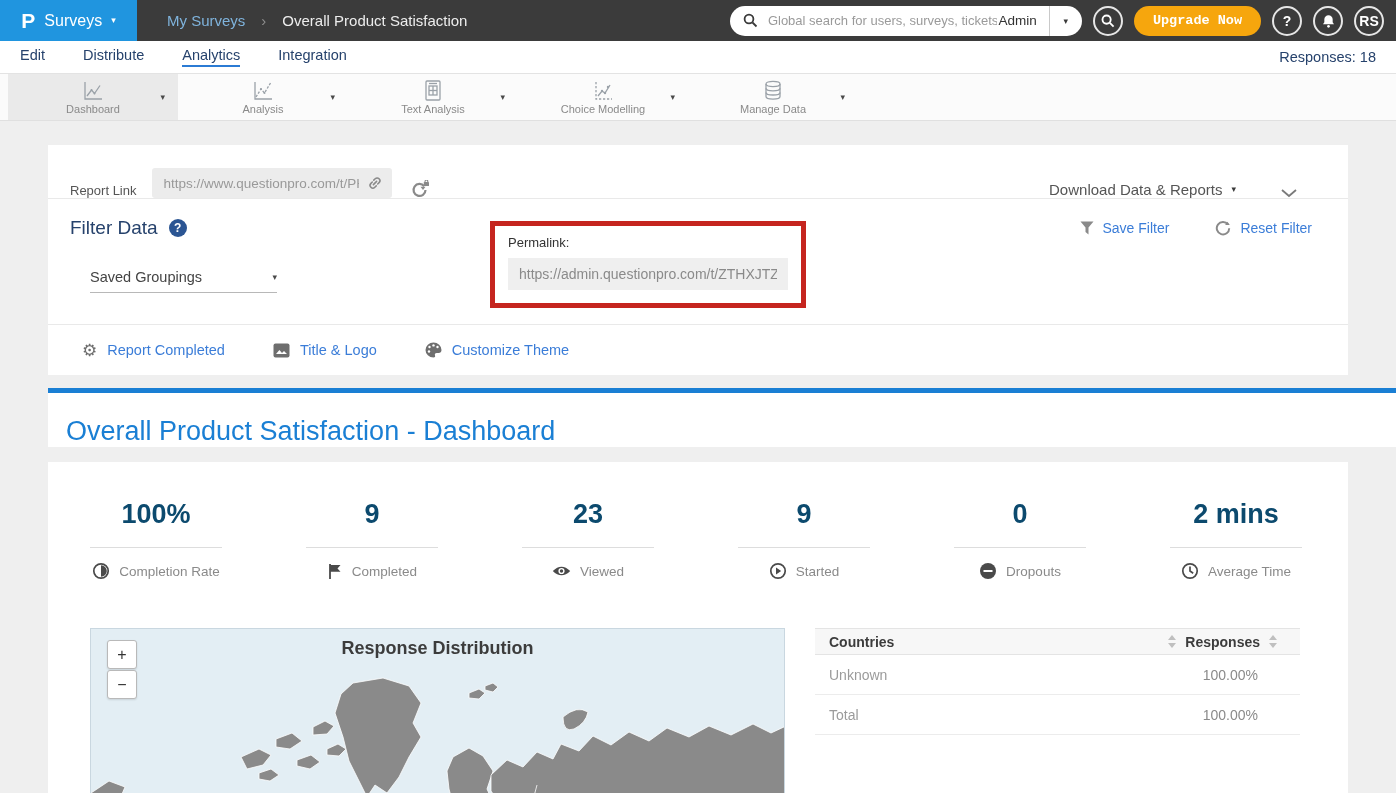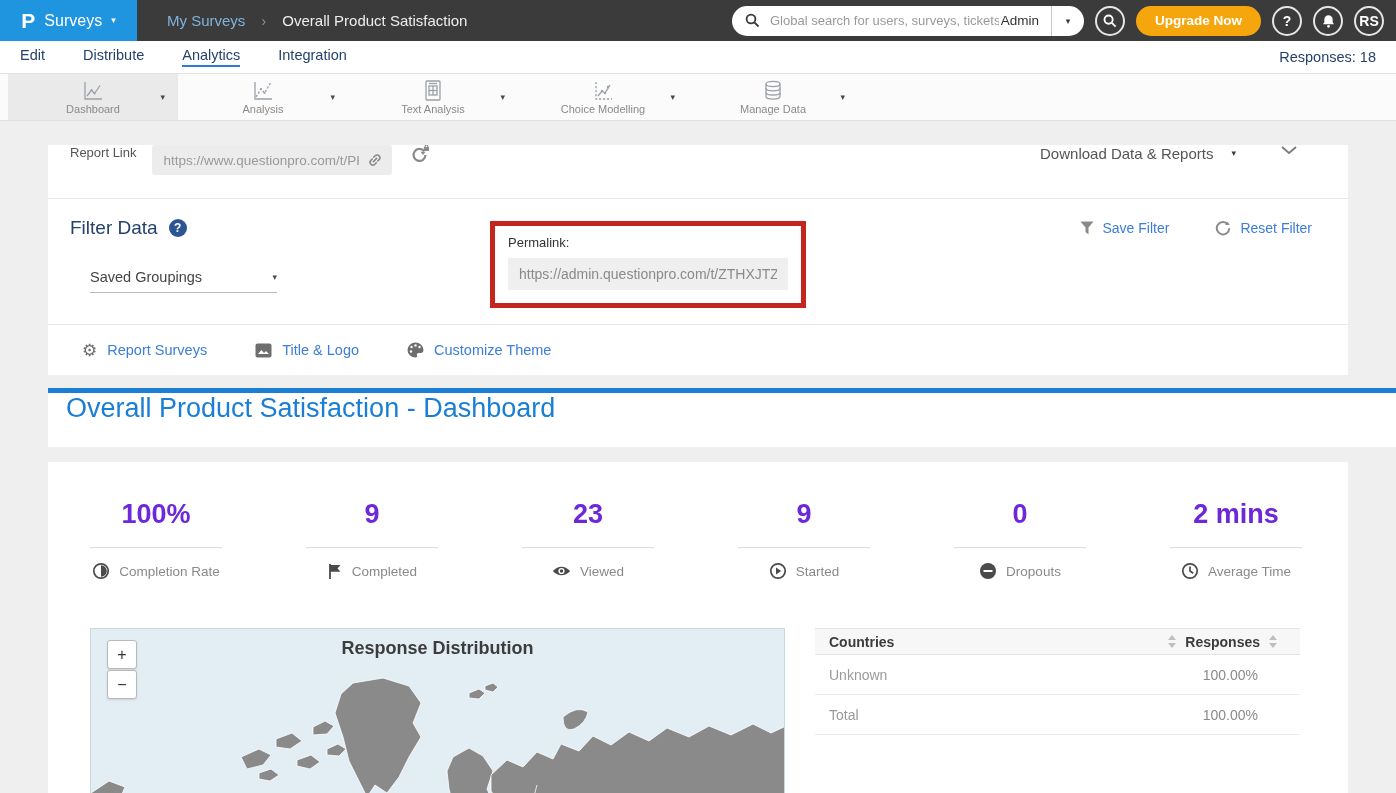--- a/index.html
+++ b/index.html
@@ -26,21 +26,21 @@
   .search-pill .mag { margin:0 8px 0 13px; flex:0 0 auto; }
   .search-input { border:none; outline:none; flex:1; font-size:13px; color:#333; min-width:0; }
   .search-input::placeholder { color:#9a9a9a; }
   .scope { font-size:13.5px; color:#333; padding-right:12px; cursor:pointer; }
   .scope-divider { width:1px; align-self:stretch; background:#c9c9c9; }
   .scope-caret { width:32px; text-align:center; color:#3a3a3a; font-size:9px; cursor:pointer; }
   .circle-btn { width:30px; height:30px; border:2px solid #e6e6e6; border-radius:50%;
     color:#fff; display:flex; align-items:center; justify-content:center;
     cursor:pointer; font-size:14px; font-weight:bold; flex:0 0 auto; background:transparent; }
   .upgrade-btn { background:#f6a60d; color:#fff; border:none; border-radius:15px; height:30px;
-    padding:0 19px; font-size:13.5px; font-weight:bold; cursor:pointer; }
+    padding:0 19px; font-size:13.5px; font-weight:bold; cursor:pointer;font-family:Liberation Mono, monospace; }
   
   .subnav { height:33px; background:#fff; border-bottom:1px solid #e3e3e3;
     display:flex; align-items:center; padding:0 20px; gap:38px; }
   .subnav-item { font-size:14.5px; color:#26426c; cursor:pointer; padding-bottom:2px;
     border-bottom:2px solid transparent; }
   .subnav-item.active { border-bottom-color:#2b7bd4; }
   .responses { margin-left:auto; font-size:14.5px; color:#26426c; }
   
   .toolbar { height:47px; background:#fbfbfb; border-bottom:1px solid #e0e0e0;
     display:flex; padding-left:8px; }
@@ -49,29 +49,29 @@
   .ttab.active { background:#eaeaea; }
   .ticon { height:22px; display:flex; align-items:flex-end; }
   .ticon svg { stroke:#9aa1a8; fill:none; stroke-width:1.3; }
   .tlabel { font-size:11px; color:#8a8a8a; margin-top:1px; }
   .tcaret { position:absolute; right:13px; top:50%; transform:translateY(-50%);
     font-size:9px; color:#4a4a4a; }
   
   .content { padding:24px 48px 0; }
   .card { background:#fff; width:1300px; }
   
-  .report-row { height:54px; display:flex; align-items:flex-start; padding:0 22px;
+  .report-row { height:54px; display:flex; align-items:flex-end; padding:0 22px;
     border-bottom:1px solid #e9e9e9; }
   .report-label { font-size:13px; color:#555; margin-right:16px; }
   .report-input-wrap { width:240px; height:30px; background:#ececec; border-radius:3px;
     display:flex; align-items:center; padding:0 9px; gap:6px; }
   .report-input { flex:1; background:transparent; border:none; outline:none;
     font-size:13.5px; color:#999; min-width:0; }
   .secure-wrap { margin-left:18px; cursor:pointer; display:flex; }
-  .download-group { margin-left:auto; display:flex; align-items:center; gap:18px;
+  .download-group { margin-left:auto; display:flex; align-items:center; gap:9px;
     color:#555; font-size:15px; cursor:pointer; }
   .download-group .caret { color:#3a3a3a; }
   .collapse-chevron { margin-left:44px; margin-right:28px; cursor:pointer; display:flex; }
   
   .filter-section { position:relative; height:126px; padding:18px 22px 0;
     border-bottom:1px solid #e9e9e9; }
   .filter-head { display:flex; align-items:center; }
   .filter-title { font-size:19px; color:#26426c; }
   .help-circle { width:18px; height:18px; background:#2b5593; color:#fff; border-radius:50%;
     font-size:12px; font-weight:bold; display:flex; align-items:center; justify-content:center;
@@ -90,27 +90,27 @@
   .permalink-input { margin-top:8px; width:100%; height:32px; background:#efefef;
     border:none; outline:none; padding:0 11px; font-size:14px; color:#8a8a8a; }
   
   .settings-row { height:50px; display:flex; align-items:center; padding:0 34px; gap:48px; }
   .settings-link { display:flex; align-items:center; gap:10px; font-size:14.5px;
     color:#3b7dd8; cursor:pointer; }
   .settings-link .g-icon { color:#6e6e6e; font-size:17px; line-height:1; }
   
   .blue-bar { height:5px; background:#1a7fd4; margin-top:13px; width:1348px; }
   .title-band { background:#fff; width:1348px; height:54px; display:flex;
-    align-items:flex-start; padding-left:18px; }
+    align-items:flex-end; padding-left:18px; }
   .page-title { font-size:27px; color:#1a7fd4; font-weight:normal; margin:0; }
   
   .stats-card { margin-top:15px; height:500px; }
   .stats-row { display:flex; padding-top:32px; }
   .stat { width:216px; display:flex; flex-direction:column; align-items:center; }
-  .stat-value { font-size:27px; font-weight:bold; color:#6d28d9; line-height:40px; }
+  .stat-value { font-size:27px; font-weight:bold; color:#0c4a6e; line-height:40px; }
   .stat-divider { width:132px; height:1px; background:#ddd; margin:13px 0; }
   .stat-label-row { display:flex; align-items:center; gap:9px; color:#8a8a8a;
     font-size:13.5px; height:20px; }
   
   .bottom-row { display:flex; margin-top:47px; padding-left:42px; }
   .map-panel { width:695px; height:230px; background:#e3eef4; border:1px solid #c9d7e0;
     position:relative; overflow:hidden; flex:0 0 auto; }
   .map-title { position:absolute; top:9px; left:0; width:100%; text-align:center;
     font-size:18px; font-weight:bold; color:#3c3c3c; }
   .zoom-controls { position:absolute; left:16px; top:11px; z-index:2; }
@@ -318,21 +318,21 @@
       </div>
       <div class="permalink-box">
         <div class="permalink-label">Permalink:</div>
         <input class="permalink-input" readonly="" value="https://admin.questionpro.com/t/ZTHXJTZj" style="">
       </div>
     </div>
 
     <div class="settings-row">
       <span class="settings-link">
         <span class="g-icon">⚙</span>
-        <span>Report Surveys</span>
+        <span>Report Completed</span>
       </span>
       <span class="settings-link">
         <svg width="17" height="15" viewBox="0 0 17 15">
           <rect x="0.5" y="0.5" width="16" height="14" rx="2" fill="#6e6e6e"></rect>
           <path d="M3 11 l3.4 -4 2.6 3 2 -2 3 3 z" fill="#fff"></path>
         </svg>
         <span>Title &amp; Logo</span>
       </span>
       <span class="settings-link">
         <svg width="17" height="16" viewBox="0 0 17 16">

